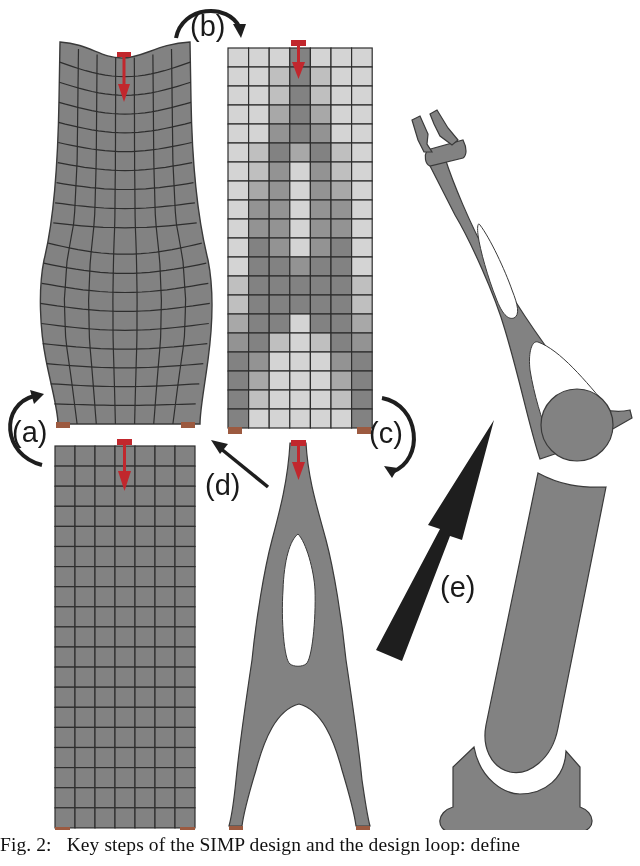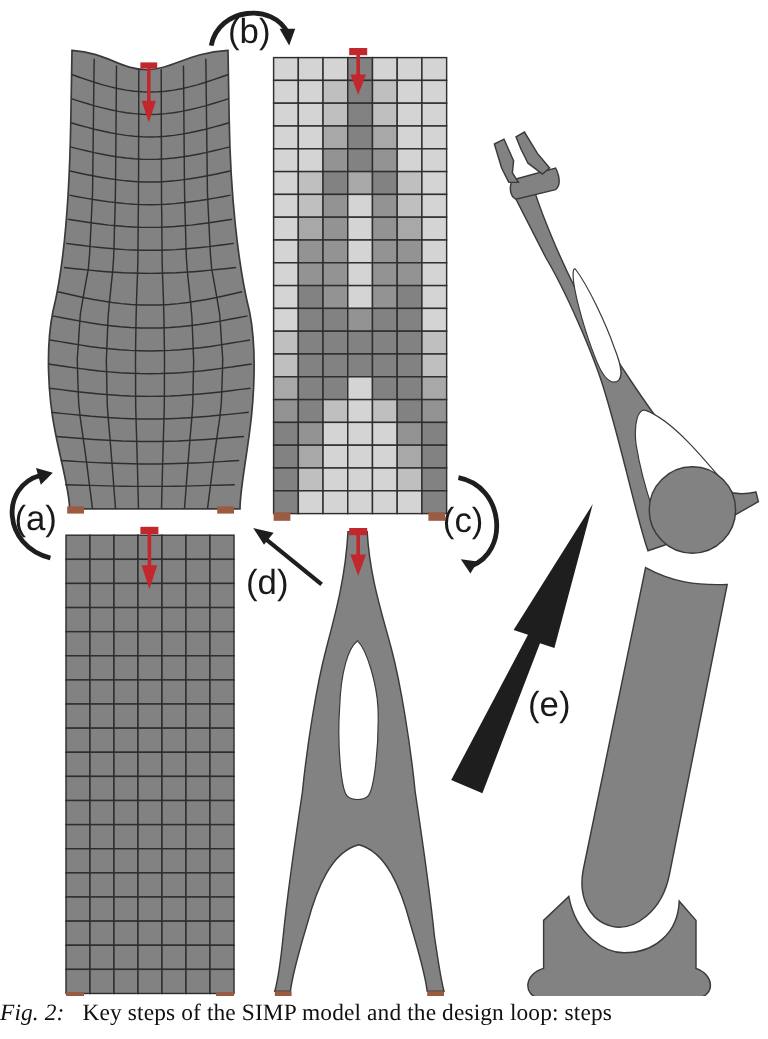--- a/index.html
+++ b/index.html
@@ -3,21 +3,21 @@
 <meta charset="utf-8">
 <style>
   html, body { margin: 0; padding: 0; background: #ffffff; }
   body { width: 640px; height: 866px; overflow: hidden; position: relative; font-family: "Liberation Sans", sans-serif; }
   #figure { position: absolute; left: 0; top: 0; width: 640px; height: 830px; }
   .label { font-family: "Liberation Sans", sans-serif; font-size: 29px; fill: #1a1a1a; }
   #caption {
     position: absolute; left: 0; top: 834px; width: 700px; white-space: nowrap;
     font-family: "Liberation Serif", serif; font-size: 19.5px; color: #111; letter-spacing: 0.1px;
   }
-  #caption .fig { margin-right: 10px; font-style: italic; }
+  #caption .fig { margin-right: 10px; }
 </style>
 </head>
 <body>
 
 <svg id="figure" viewBox="0 0 640 830" xmlns="http://www.w3.org/2000/svg">
   <defs>
     <marker id="ahead" markerWidth="10" markerHeight="10" refX="5" refY="5" orient="auto" markerUnits="userSpaceOnUse">
       <path d="M0,0 L10,5 L0,10 z" fill="#1e1e1e"></path>
     </marker>
   </defs>
@@ -423,14 +423,14 @@
   </g>
 
   <g>
     <path d="M376,650 L402,661 L450,536 L462,540 L494,420 L428,525 L440,529 Z" fill="#1e1e1e"></path>
     <text class="label" x="440" y="597">(e)</text>
   </g>
 </svg>
 
 <div id="caption">
   <span class="fig">Fig. 2:</span>
-  <span>Key steps of the SIMP model and the design loop: steps</span>
+  <span>Key steps of the SIMP design and the design loop: define</span>
 </div>
 
 </body></html>

